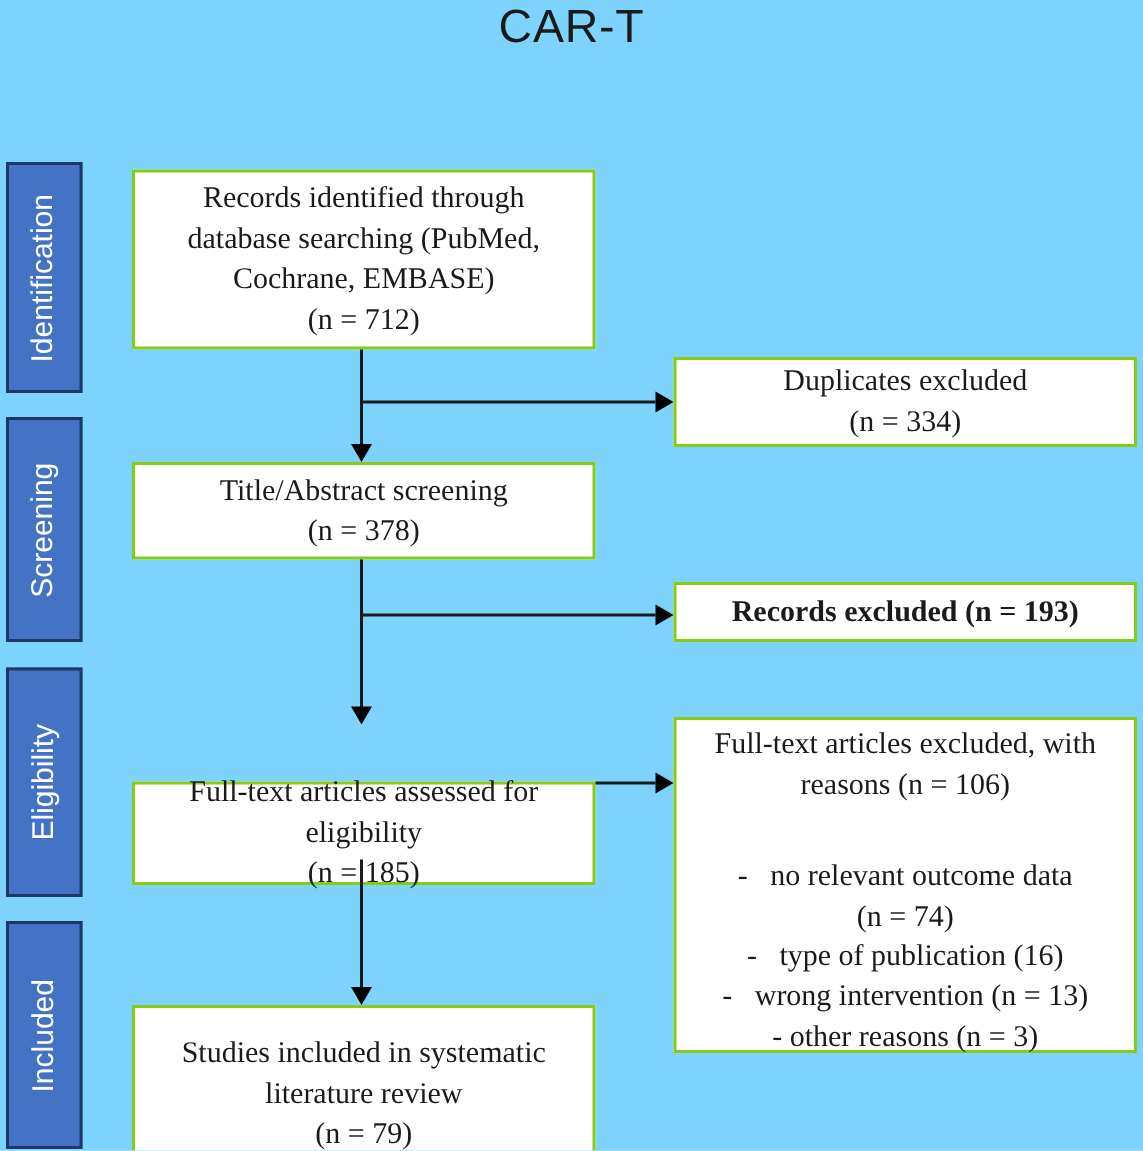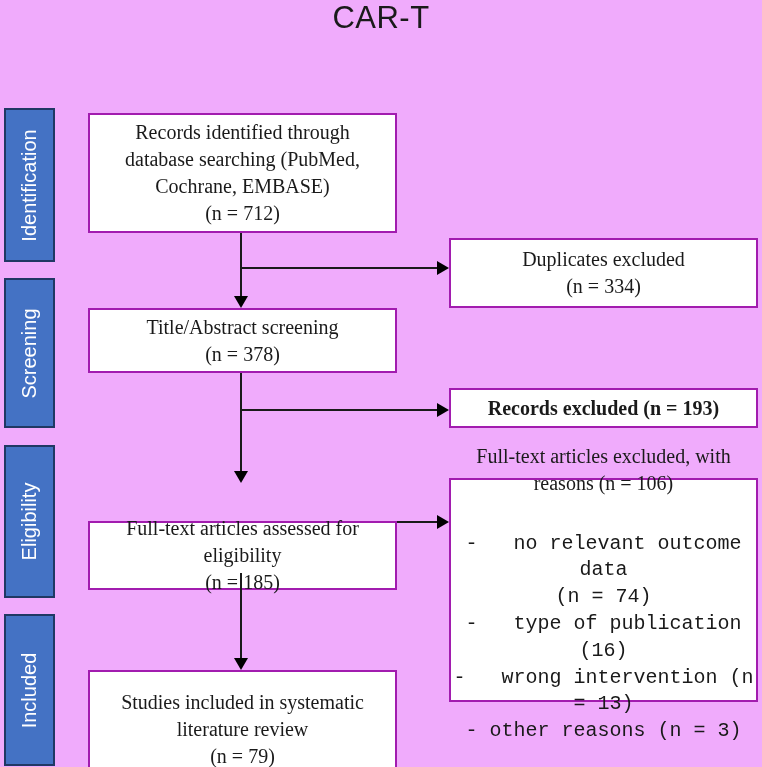--- a/index.html
+++ b/index.html
@@ -4,21 +4,21 @@
 <style>
   html, body { margin: 0; padding: 0; }
   body {
     font-family: "Liberation Serif", "DejaVu Serif", serif;
     background: #ffffff;
   }
   .canvas {
     position: relative;
     width: 762px;
     height: 767px;
-    background: #f0abfc;
+    background: #7dd3fc;
     overflow: hidden;
   }
   .title {
     position: absolute;
     left: 0; top: 0;
     width: 100%;
     text-align: center;
     font-family: "Liberation Sans", "DejaVu Sans", sans-serif;
     font-size: 31px;
     color: #1a1a1a;
@@ -38,41 +38,41 @@
   .stage span {
     transform: rotate(-90deg);
     white-space: nowrap;
     color: #ffffff;
     font-family: "Liberation Sans", "DejaVu Sans", sans-serif;
     font-size: 20px;
   }
   .fbox {
     position: absolute;
     background: #ffffff;
-    border: 2px solid #a21caf;
+    border: 2px solid #84cc16;
     box-sizing: border-box;
     display: flex;
     flex-direction: column;
     align-items: center;
     justify-content: center;
     text-align: center;
     font-size: 20px;
     line-height: 1.34;
     color: #1a1a1a;
     white-space: pre-line;
   }
   .main-col { left: 88px; width: 309px; }
   .right-col { left: 449px; width: 309px; }
   .fbox.toplist {
     justify-content: center;
     padding-top: 8px;
     white-space: normal;
   }
   .fbox .hdr { white-space: pre-line; }
-  .fbox .reasons { white-space: pre-wrap; margin-top: 34px; font-family: Liberation Mono, monospace; }
+  .fbox .reasons { white-space: pre-wrap; margin-top: 34px; }
   .line {
     position: absolute;
     background: #1a1a1a;
   }
   .vline { width: 1.5px; }
   .hline { height: 1.5px; }
   .ah-down {
     position: absolute;
     width: 0; height: 0;
     border-left: 7px solid transparent;
@@ -116,21 +116,21 @@
 (n = 378)</div>
 
   <div class="fbox main-col" style="top:483px; height:69px;margin-top:38px;">Full-text articles assessed for
 eligibility
 (n = 185)</div>
 
   <div class="fbox main-col" style="top:670px; height:119px;">Studies included in systematic
 literature review
 (n = 79)</div>
 
-  <div class="fbox right-col" style="top:238px; height:70px;">Duplicates excluded
+  <div class="fbox right-col" style="top:238px; height:60px;">Duplicates excluded
 (n = 334)</div>
 
   <div class="fbox right-col" style="top:388px; height:40px;font-weight:bold;">Records excluded (n = 193)</div>
 
   <div class="fbox right-col toplist" style="top:478px; height:224px;">
     <div class="hdr">Full-text articles excluded, with
 reasons (n = 106)</div>
     <div class="reasons">-   no relevant outcome data
 (n = 74)
 -   type of publication (16)

